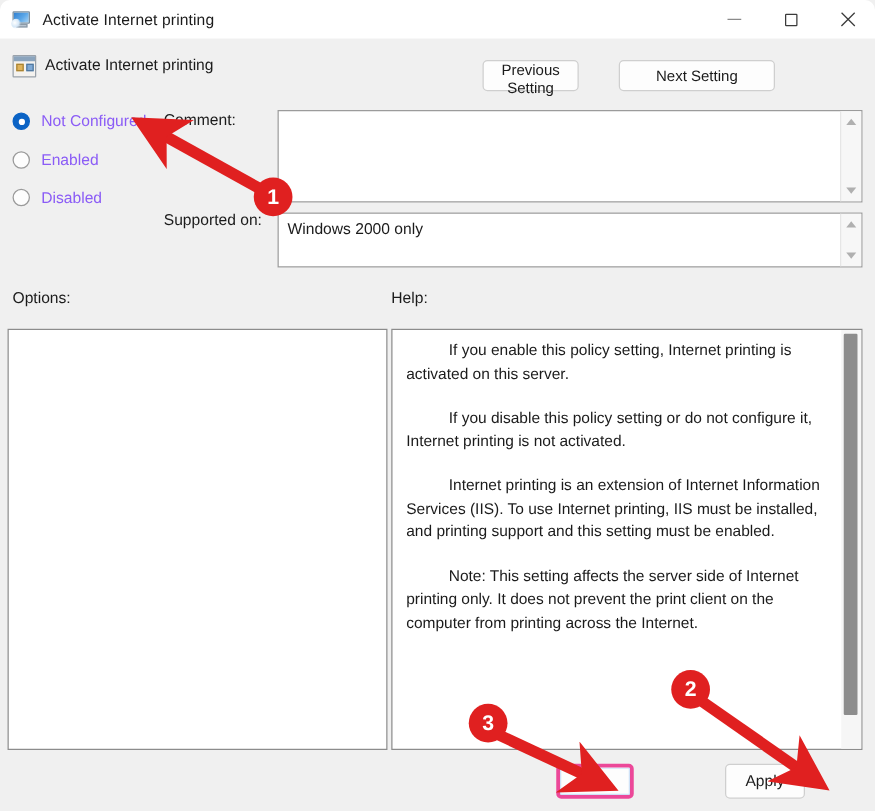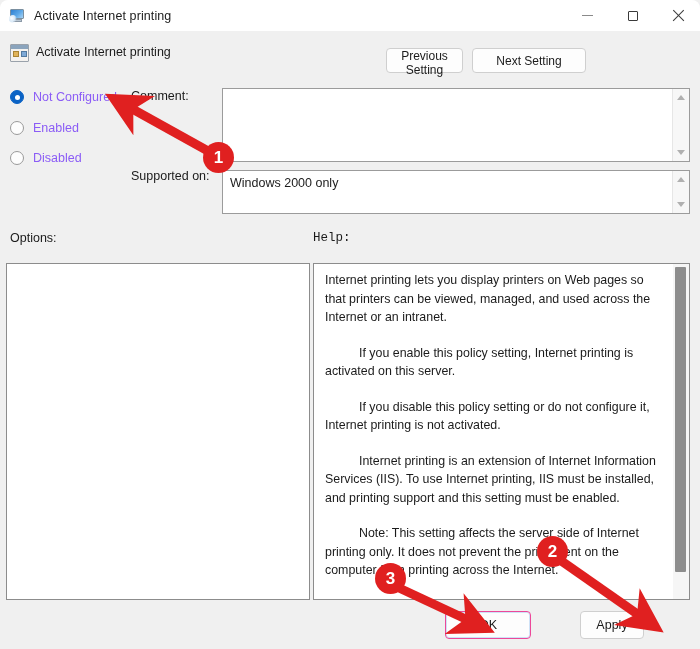--- a/index.html
+++ b/index.html
@@ -169,21 +169,21 @@
     border: 1px solid #cfcfcf;
     border-radius: 4px;
     font-family: "Liberation Sans", sans-serif;
     font-size: 12px;
     color: #1b1b1b;
     padding: 0 10px;
     box-sizing: border-box;
     cursor: default;
   }
   #btn-prev { left: 386px; top: 48px; width: 77px; }
-  #btn-next { left: 472px; top: 48px; width: 114px; }
+  #btn-next { left: 495px; top: 48px; width: 125px; }
 
   
   .radio-row {
     position: absolute;
     display: flex;
     align-items: center;
     left: 10px;
     cursor: default;
   }
   #radio-notconfigured { top: 90px; }
@@ -222,21 +222,21 @@
   
   .field-label {
     position: absolute;
     font-size: 12.5px;
     color: #1b1b1b;
     white-space: nowrap;
   }
   #lbl-comment    { left: 131px; top: 89px; }
   #lbl-supported  { left: 131px; top: 169px; }
   #lbl-options    { left: 10px;  top: 231px; }
-  #lbl-help       { left: 313px; top: 231px; font-family: Liberation Mono, monospace; }
+  #lbl-help       { left: 313px; top: 231px; }
 
   
   .tbox {
     position: absolute;
     background: #ffffff;
     border: 1px solid #9b9b9b;
     box-sizing: border-box;
   }
   #box-comment   { left: 222px; top: 88px;  width: 468px; height: 74px; }
   #box-supported { left: 222px; top: 170px; width: 468px; height: 44px; }
@@ -318,21 +318,21 @@
     height: 28px;
     background: #fdfdfd;
     border: 1px solid #cfcfcf;
     border-radius: 4px;
     font-family: "Liberation Sans", sans-serif;
     font-size: 12.5px;
     color: #1b1b1b;
     box-sizing: border-box;
     cursor: default;
   }
-  #btn-ok     { left: 445px; top: 611px; width: 86px; border:1px solid #ec4899; box-shadow: 0 0 0 1px #cfe2f7 inset; }
+  #btn-ok     { left: 445px; top: 611px; width: 62px; border:3px solid #ec4899; box-shadow: 0 0 0 1px #cfe2f7 inset; }
   #btn-cancel { left: 533px; top: 611px; width: 72px; }
   #btn-apply  { left: 580px; top: 611px; width: 64px; }
 
   
   #annotations {
     position: absolute;
     left: 0; top: 0;
     width: 700px; height: 649px;
     pointer-events: none;
   }
@@ -421,21 +421,20 @@
   </div>
 
   <div class="field-label" id="lbl-options">Options:</div>
   <div class="panel" id="panel-options">
     <div style="position:absolute;left:8px;top:6px;font-size:12.4px;color:#1b1b1b;"></div>
   </div>
 
   <div class="field-label" id="lbl-help">Help:</div>
   <div class="panel" id="panel-help">
     <div class="help-text" id="help-text">
-        <p>Internet printing lets you display printers on Web pages so that printers can be viewed, managed, and used across the Internet or an intranet.</p>
         <p class="ind">If you enable this policy setting, Internet printing is activated on this server.</p>
         <p class="ind">If you disable this policy setting or do not configure it, Internet printing is not activated.</p>
         <p class="ind">Internet printing is an extension of Internet Information Services (IIS). To use Internet printing, IIS must be installed, and printing support and this setting must be enabled.</p>
         <p class="ind">Note: This setting affects the server side of Internet printing only. It does not prevent the print client on the computer from printing across the Internet.</p>
       </div>
     <div class="help-sb">
       <div class="help-sb-thumb"></div>
     </div>
   </div>
 

